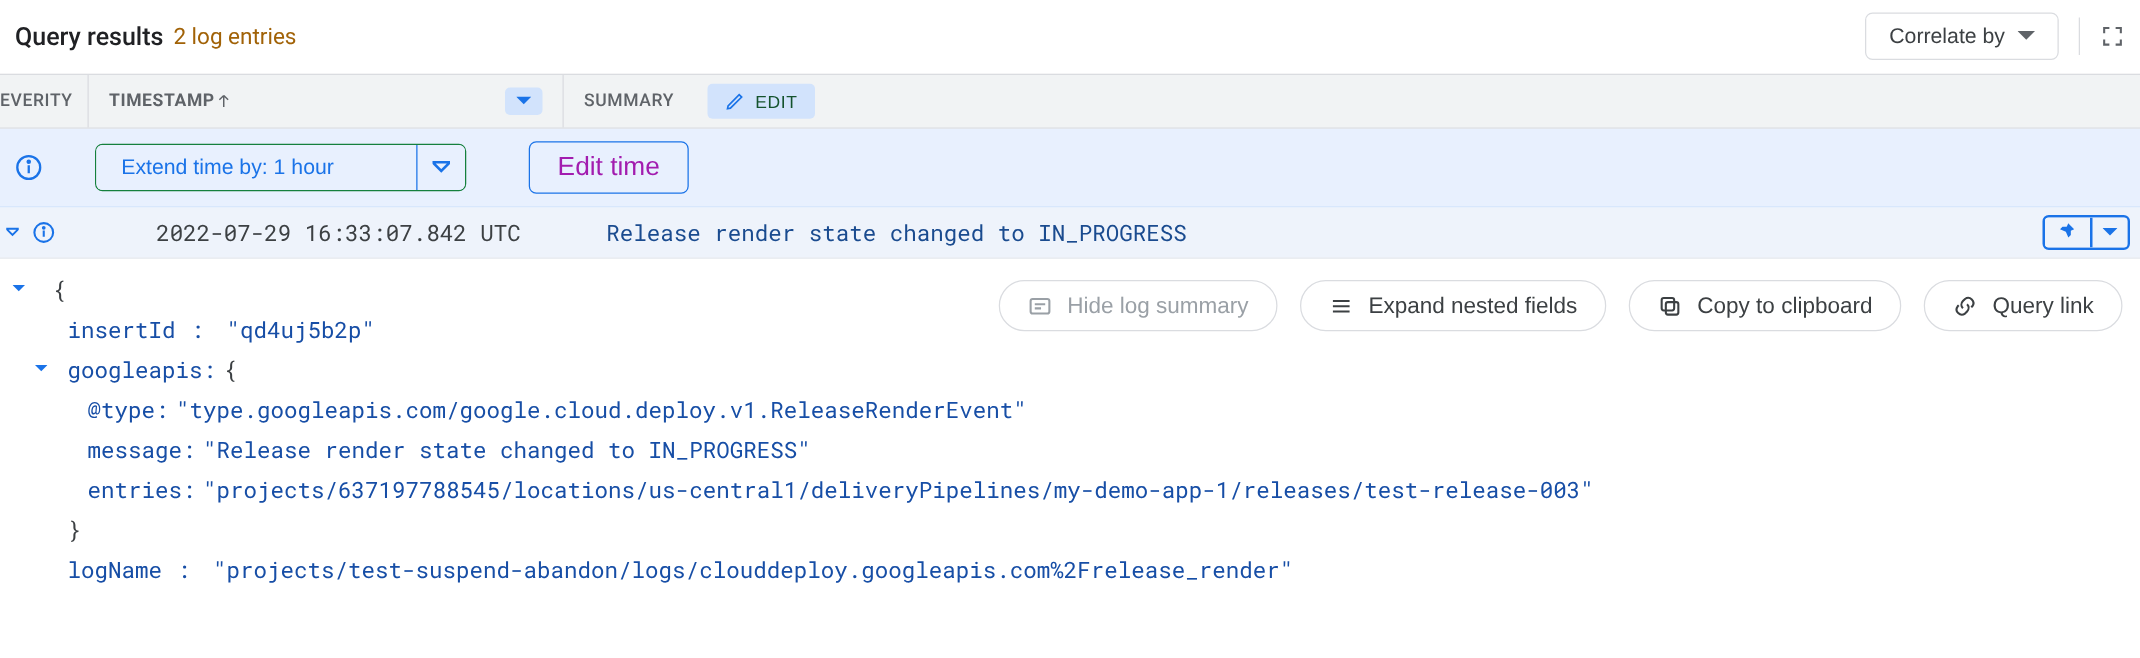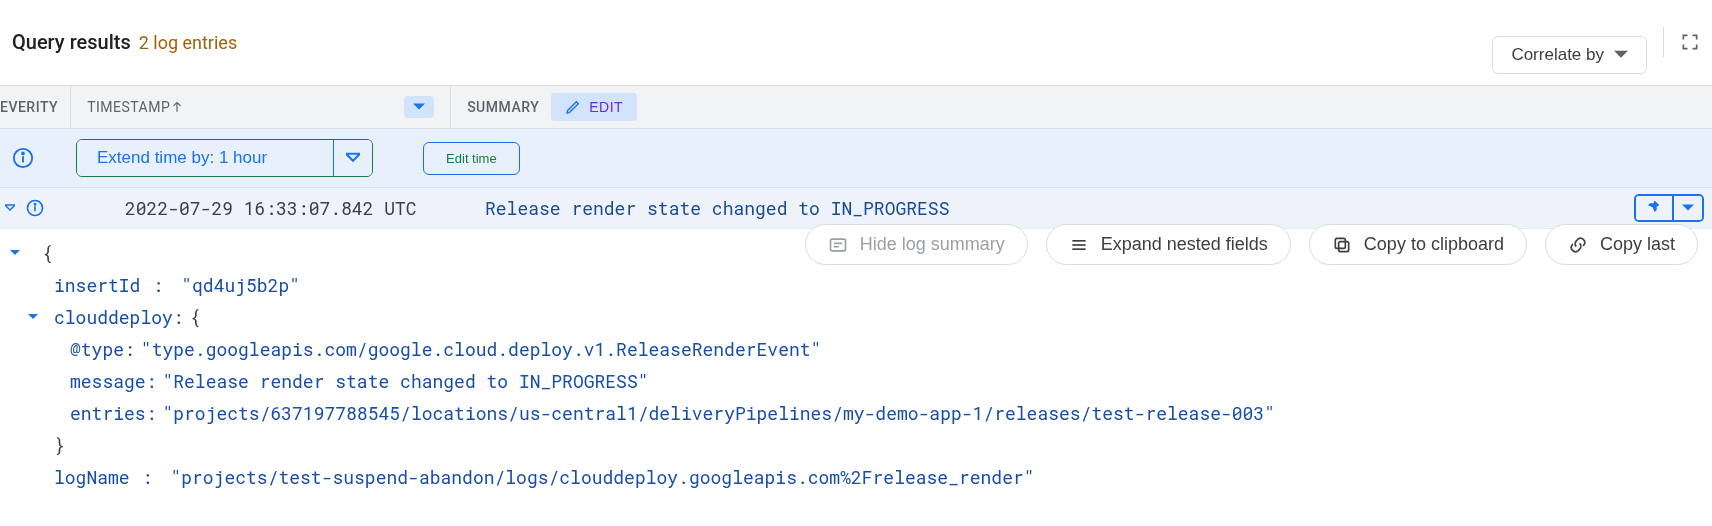--- a/index.html
+++ b/index.html
@@ -31,21 +31,20 @@
       display: inline-flex;
       align-items: center;
       gap: 10px;
       border: 1px solid #dadce0;
       border-radius: 6px;
       padding: 8px 18px;
       font-size: 17px;
       color: #3c4043;
       background: #fff;
       cursor: pointer;
-      margin-top: 26px;
     }
     .download-btn {
       display: inline-flex;
       align-items: center;
       gap: 10px;
       color: #1a73e8;
       font-size: 18px;
       background: none;
       border: none;
       cursor: pointer;
@@ -73,51 +72,51 @@
       display: flex;
       align-items: center;
       font-weight: 500;
     }
     .col-timestamp {
       padding: 0 16px;
       border-right: 1px solid #dadce0;
       height: 100%;
       display: flex;
       align-items: center;
-      font-weight: 400;
+      font-weight: 700;
       width: 380px;
     }
     .ts-spacer { flex: 1; }
     .sort-arrow { color: #5f6368; }
     .ts-dropdown-btn {
       background: #d2e3fc;
       border: none;
       border-radius: 4px;
       padding: 5px 9px;
       cursor: pointer;
       display: flex;
       align-items: center;
     }
     .col-summary {
       padding: 0 16px;
       height: 100%;
       display: flex;
       align-items: center;
-      gap: 12px;
+      gap: 27px;
       font-weight: 500;
     }
     .edit-btn {
       display: inline-flex;
       align-items: center;
       gap: 8px;
       background: #d2e3fc;
       border: none;
       border-radius: 4px;
       padding: 6px 14px;
-      color: #6d28d9;
+      color: #14532d;
       font-weight: 500;
       font-size: 14px;
       letter-spacing: 0.5px;
       cursor: pointer;
     }
 
     .info-bar {
       display: flex;
       align-items: center;
       background: #e8f0fe;
@@ -159,22 +158,22 @@
       padding: 8px 12px;
       cursor: pointer;
       display: flex;
       align-items: center;
     }
     .edit-time-btn {
       background: #e8f0fe;
       border: 1px solid #1a73e8;
       border-radius: 6px;
       padding: 8px 22px;
-      color: #15803d;
-      font-size: 13px;
+      color: #a21caf;
+      font-size: 21px;
       cursor: pointer;
       margin-left: 28px;
     }
 
     .log-row {
       display: flex;
       align-items: center;
       background: #eef3fb;
       padding: 6px 0;
       border-bottom: 1px solid #e8eaed;
@@ -374,42 +373,42 @@
         </svg>
     </span>
     <span>Copy to clipboard</span>
   </button>
   <button class="pill-btn">
     <span>
       <svg width="20" height="20" viewBox="0 0 24 24" fill="none" stroke="#3c4043" stroke-width="2">
           <path d="M10 14a5 5 0 0 1 0-7l2-2a5 5 0 0 1 7 7l-1 1M14 10a5 5 0 0 1 0 7l-2 2a5 5 0 0 1-7-7l1-1"></path>
         </svg>
     </span>
-    <span>Copy last</span>
+    <span>Query link</span>
   </button>
 </div>
 
 <div class="json-view">
   <div class="json-line">
     <span class="caret"><svg width="10" height="10" viewBox="0 0 10 6">
           <path d="M0 0l5 5 5-5z" fill="#1a73e8"></path>
         </svg></span>
     <span style="width:18px;"></span>
     <span class="brace">{</span>
   </div>
   <div class="json-line indent1">
     <span class="key">insertId</span><span class="colon">:</span> <span class="str">"qd4uj5b2p"</span>
   </div>
   <div class="json-line">
     <span style="width:18px;"></span>
     <span class="caret"><svg width="10" height="10" viewBox="0 0 10 6">
           <path d="M0 0l5 5 5-5z" fill="#1a73e8"></path>
         </svg></span>
     <span style="width:12px;"></span>
-    <span class="key">clouddeploy</span><span class="colon">:</span> <span class="brace">{</span>
+    <span class="key">googleapis</span><span class="colon">:</span> <span class="brace">{</span>
   </div>
   <div class="json-line indent2">
     <span class="key">@type</span><span class="colon">:</span> <span class="str">"type.googleapis.com/google.cloud.deploy.v1.ReleaseRenderEvent"</span>
   </div>
   <div class="json-line indent2">
     <span class="key">message</span><span class="colon">:</span> <span class="str">"Release render state changed to IN_PROGRESS"</span>
   </div>
   <div class="json-line indent2">
     <span class="key">entries</span><span class="colon">:</span> <span class="str">"projects/637197788545/locations/us-central1/deliveryPipelines/my-demo-app-1/releases/test-release-003"</span>
   </div>

